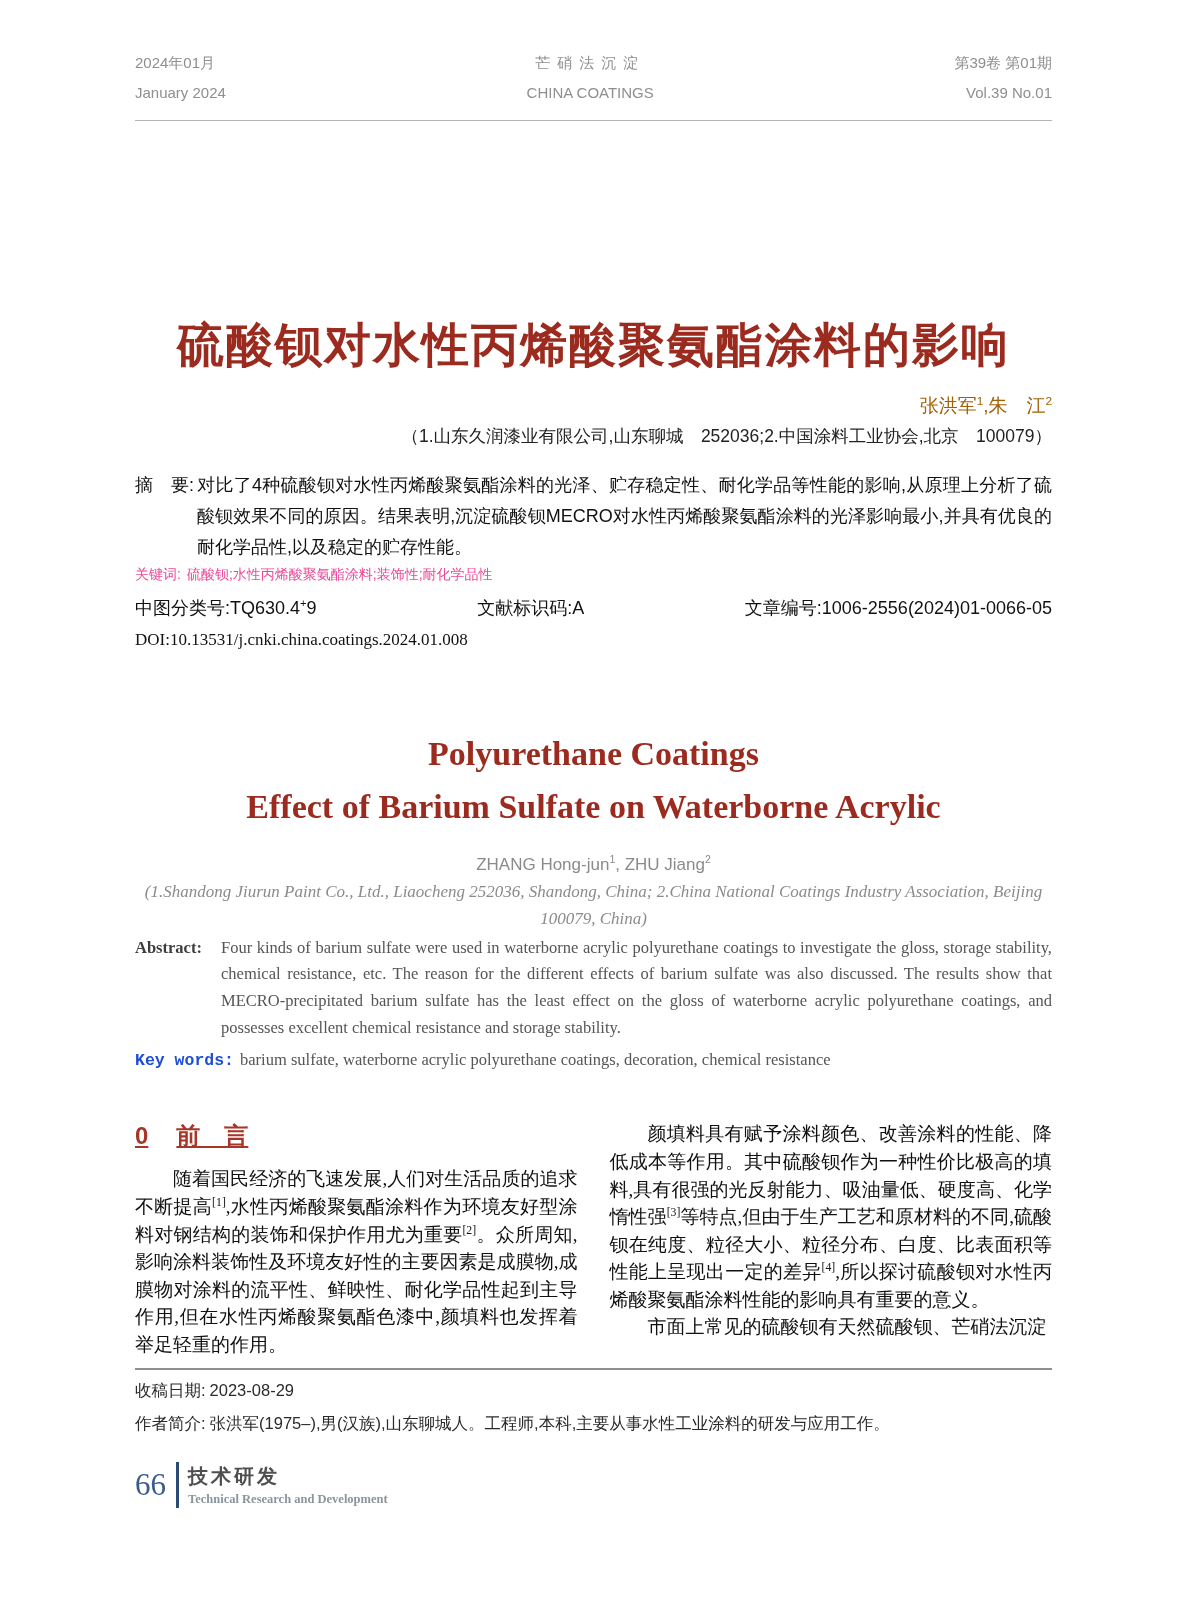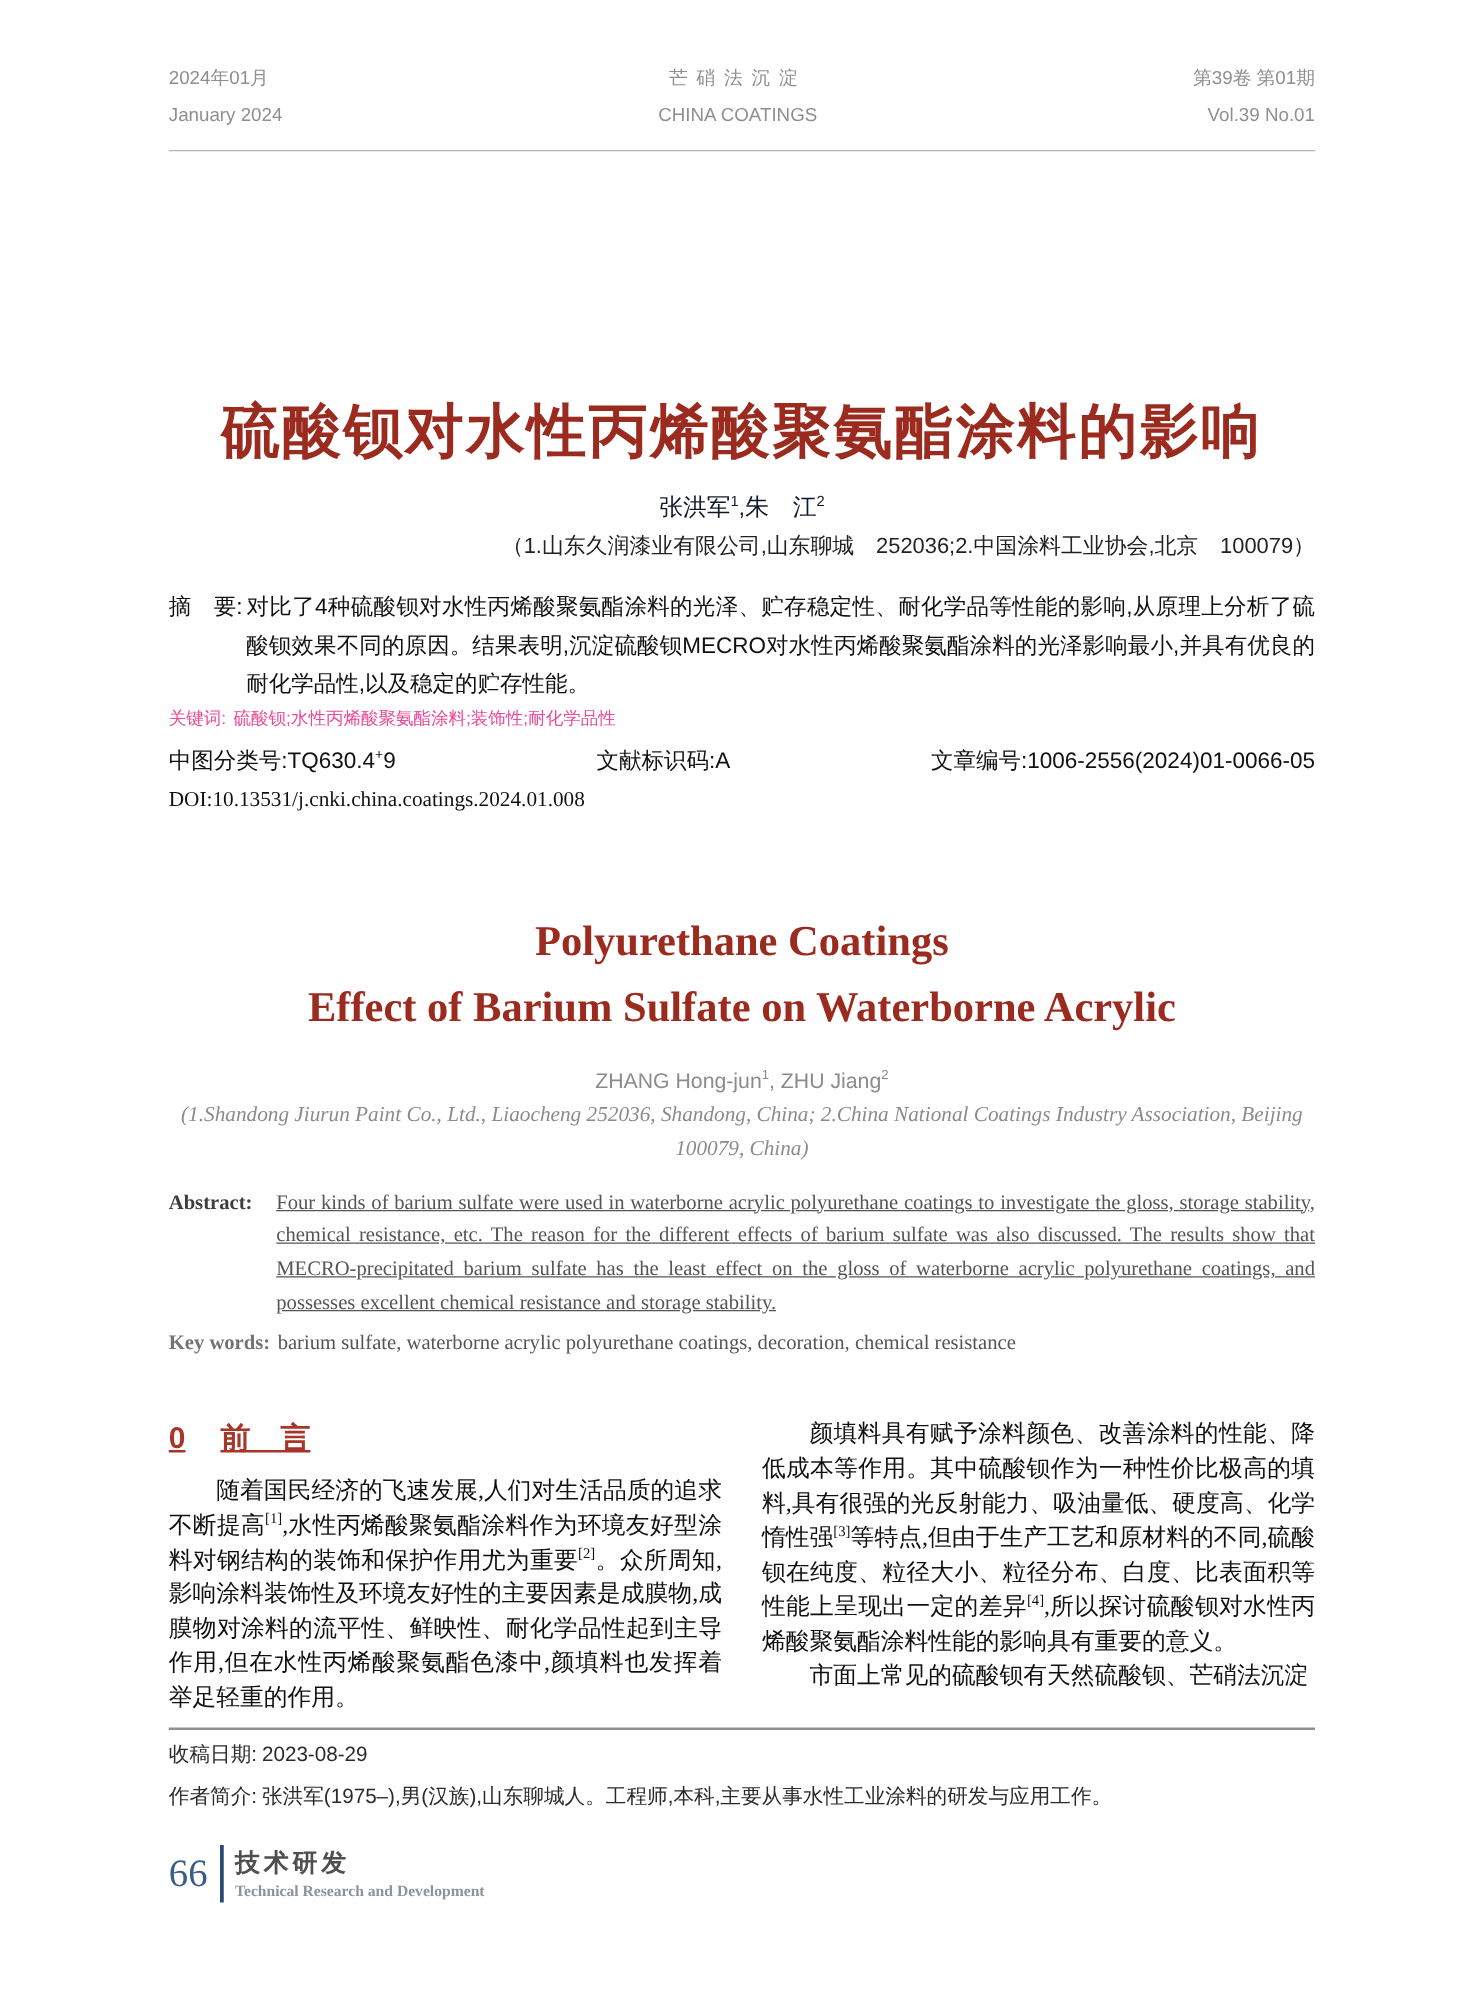--- a/index.html
+++ b/index.html
@@ -40,21 +40,21 @@
   .ph-right{text-align:right;}
 
   
   .title-cn{
     margin:193px 0 0;
     text-align:center;
     font-size:47px;font-weight:bold;
     letter-spacing:2px;
     color:var(--title-red);
   }
-  .authors-cn{margin-top:16px;text-align:center;font-size:19px;color:#0f172a;}
+  .authors-cn{margin-top:16px;text-align:right;font-size:19px;color:#a16207;}
   .affiliation-cn{margin-top:5px;text-align:right;font-size:17.5px;color:#222;}
 
   .abstract-cn{
     margin-top:22px;
     font-size:18px;line-height:1.72;
     text-align:justify;
     padding-left:62px;text-indent:-62px;
     color:#111;
   }
   .abstract-cn .hang-label{display:inline-block;width:62px;text-indent:0;}
@@ -81,35 +81,34 @@
     font-size:34px;line-height:1.55;
     color:var(--title-red);
   }
   .authors-en{margin-top:22px;text-align:center;font-size:17px;color:var(--en-gray);}
   .affiliation-en{
     margin-top:3px;text-align:center;
     font-family:"Liberation Serif",serif;font-style:italic;
     font-size:17px;line-height:1.6;color:var(--en-gray);
   }
   .abstract-en{
-    margin-top:16px;
+    margin-top:2px;
     font-family:"Liberation Serif",serif;
     font-size:16.5px;line-height:1.62;
     text-align:justify;
     padding-left:86px;text-indent:-86px;
     color:var(--en-text);
-    text-decoration:underline;
   }
   .abstract-en .hang-label{display:inline-block;width:86px;text-indent:0;font-weight:bold;color:#3d3d3d;}
   .keywords-en{
     margin-top:9px;
     font-family:"Liberation Serif",serif;
     font-size:16.5px;color:var(--en-text);
   }
-  .keywords-en .inline-label{font-weight:bold;color:#737373;margin-right:6px;}
+  .keywords-en .inline-label{font-weight:bold;color:#1d4ed8;margin-right:6px;font-family:Liberation Mono, monospace;}
 
   
   .columns{margin-top:50px;display:flex;gap:32px;}
   .col{flex:1;min-width:0;}
   .section-heading{
     margin:0 0 13px;
     font-size:24px;font-weight:bold;
     color:var(--section-red);
     text-decoration:underline;
   }

